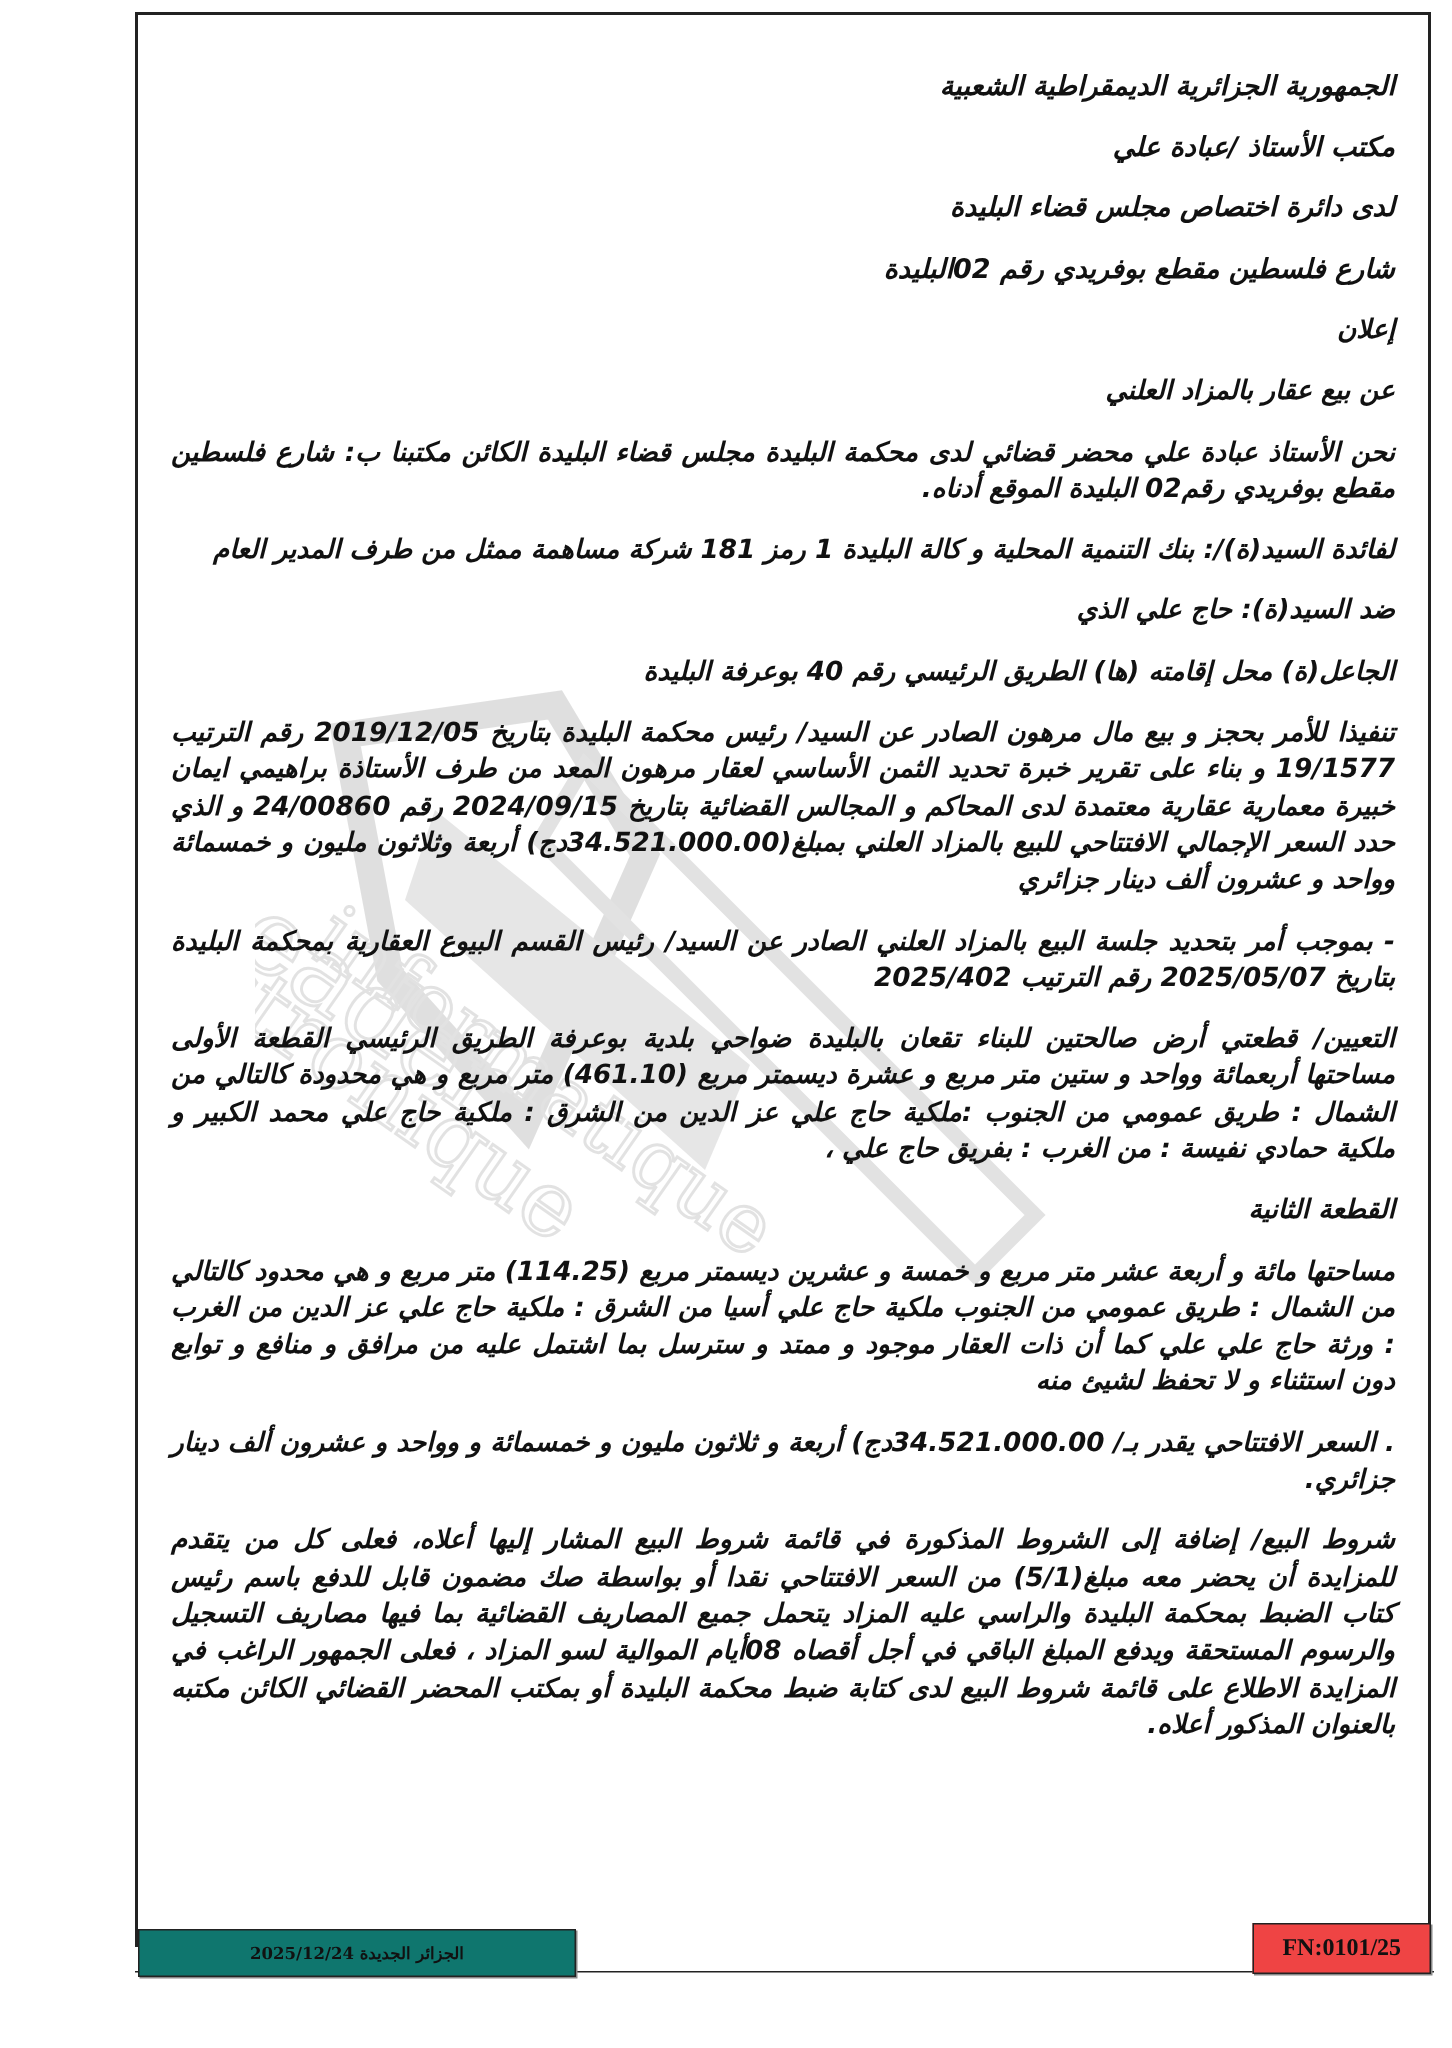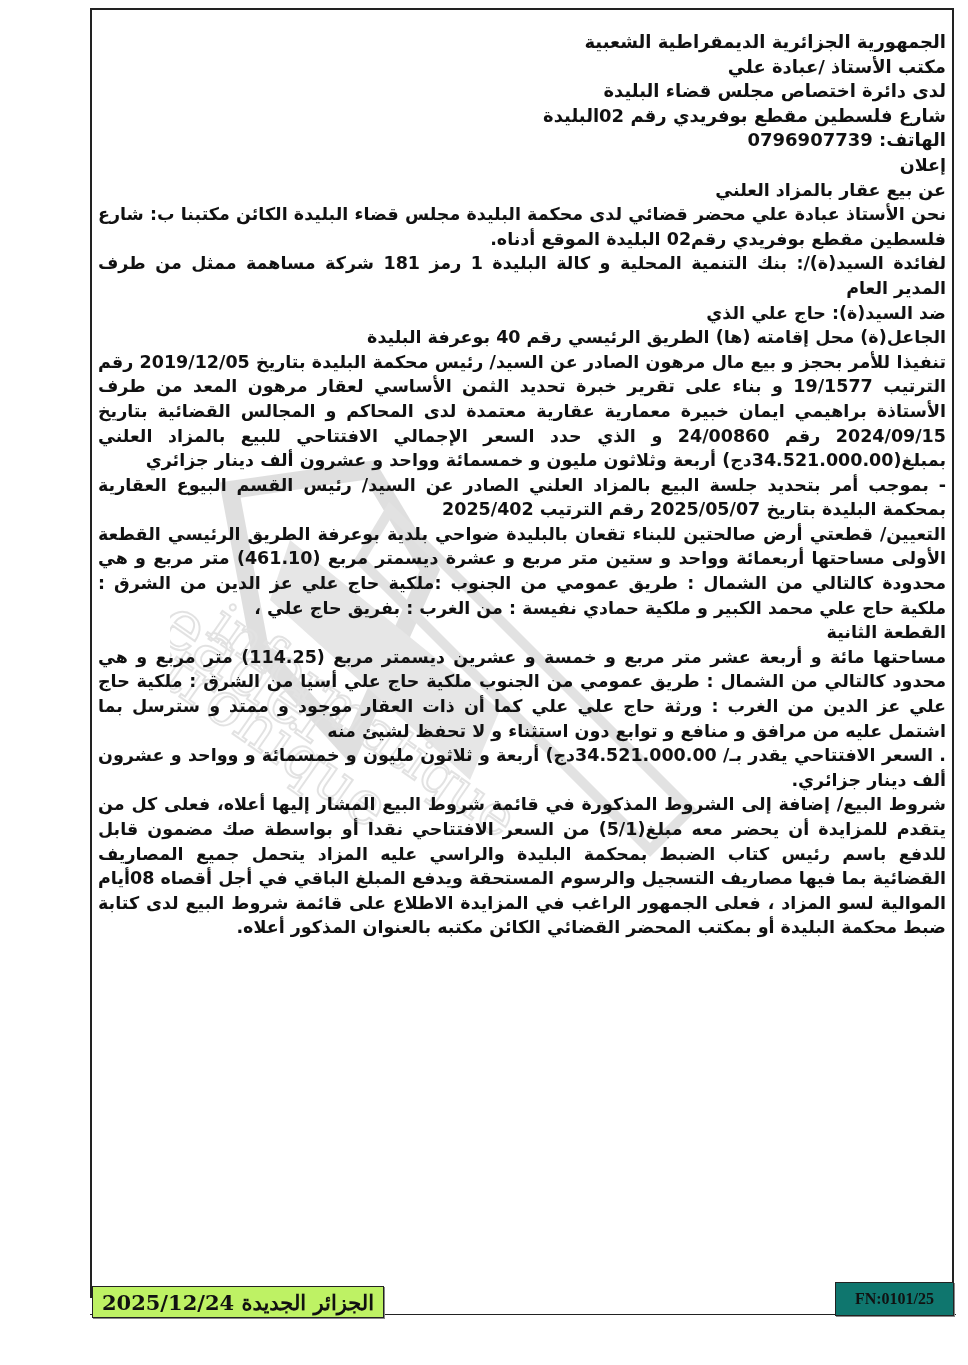--- a/index.html
+++ b/index.html
@@ -48,57 +48,58 @@
       top: 30px;
       width: 848px;
       direction: rtl;
       text-align: right;
       font-weight: bold;
       font-size: 17.5px;
       line-height: 24.6px;
       z-index: 2;
     }
     .content p {
-      margin: 0;
+      margin: 16px;
+      font-style: italic;
     }
     .justify {
       text-align: justify;
       text-align-last: right;
     }
     .header-line {
       font-size: 18px;
     }
     .footer-left {
       position: absolute;
       left: 92px;
       top: 1286px;
       width: 292px;
       height: 32px;
       border: 1.5px solid #222;
       box-shadow: 1px 1px 0 #888;
-      background: #bef264;
+      background: #0f766e;
       box-sizing: border-box;
       display: flex;
       align-items: center;
       justify-content: center;
       font-weight: bold;
-      font-size: 21px;
+      font-size: 11px;
       font-family: "DejaVu Serif", serif;
       direction: rtl;
       z-index: 3;
     }
     .footer-right {
       position: absolute;
       left: 835px;
       top: 1282px;
       width: 119px;
       height: 34px;
       border: 1.5px solid #222;
       box-shadow: 1px 1px 0 #888;
-      background: #0f766e;
+      background: #ef4444;
       box-sizing: border-box;
       display: flex;
       align-items: center;
       justify-content: center;
       font-weight: bold;
       font-size: 16px;
       font-family: "Liberation Serif", serif;
       direction: ltr;
       z-index: 3;
     }
@@ -116,21 +117,20 @@
   <text x="150" y="300" transform="rotate(35 150 300)" font-size="70" fill="none" stroke="#666" stroke-width="2" font-family="DejaVu Serif, serif">Leader</text>
   <text x="200" y="380" transform="rotate(35 200 380)" font-size="60" fill="none" stroke="#666" stroke-width="2" font-family="DejaVu Serif, serif">électronique</text>
   <text x="330" y="390" transform="rotate(35 330 390)" font-size="55" fill="none" stroke="#666" stroke-width="2" font-family="DejaVu Serif, serif">informatique</text>
 </svg>
 
 <div class="content">
   <p class="header-line">الجمهورية الجزائرية الديمقراطية الشعبية</p>
   <p class="header-line">مكتب الأستاذ /عبادة علي</p>
   <p class="header-line">لدى دائرة اختصاص مجلس قضاء البليدة</p>
   <p class="header-line">شارع فلسطين مقطع بوفريدي رقم 02البليدة</p>
-  <p class="header-line">الهاتف: 0796907739</p>
 
   <p>إعلان</p>
   <p>عن بيع عقار بالمزاد العلني</p>
 
   <p class="justify">نحن الأستاذ عبادة علي محضر قضائي لدى محكمة البليدة مجلس قضاء البليدة الكائن مكتبنا ب: شارع فلسطين مقطع بوفريدي رقم02 البليدة الموقع أدناه.</p>
   <p class="justify">لفائدة السيد(ة)/: بنك التنمية المحلية و كالة البليدة 1 رمز 181 شركة مساهمة ممثل من طرف المدير العام</p>
   <p>ضد السيد(ة): حاج علي الذي</p>
   <p>الجاعل(ة) محل إقامته (ها) الطريق الرئيسي رقم 40 بوعرفة البليدة</p>
   <p class="justify">تنفيذا للأمر بحجز و بيع مال مرهون الصادر عن السيد/ رئيس محكمة البليدة بتاريخ 2019/12/05 رقم الترتيب 19/1577 و بناء على تقرير خبرة تحديد الثمن الأساسي لعقار مرهون المعد من طرف الأستاذة براهيمي ايمان خبيرة معمارية عقارية معتمدة لدى المحاكم و المجالس القضائية بتاريخ 2024/09/15 رقم 24/00860 و الذي حدد السعر الإجمالي الافتتاحي للبيع بالمزاد العلني بمبلغ(34.521.000.00دج) أربعة وثلاثون مليون و خمسمائة وواحد و عشرون ألف دينار جزائري</p>
   <p class="justify">- بموجب أمر بتحديد جلسة البيع بالمزاد العلني الصادر عن السيد/ رئيس القسم البيوع العقارية بمحكمة البليدة بتاريخ 2025/05/07 رقم الترتيب 2025/402</p>

